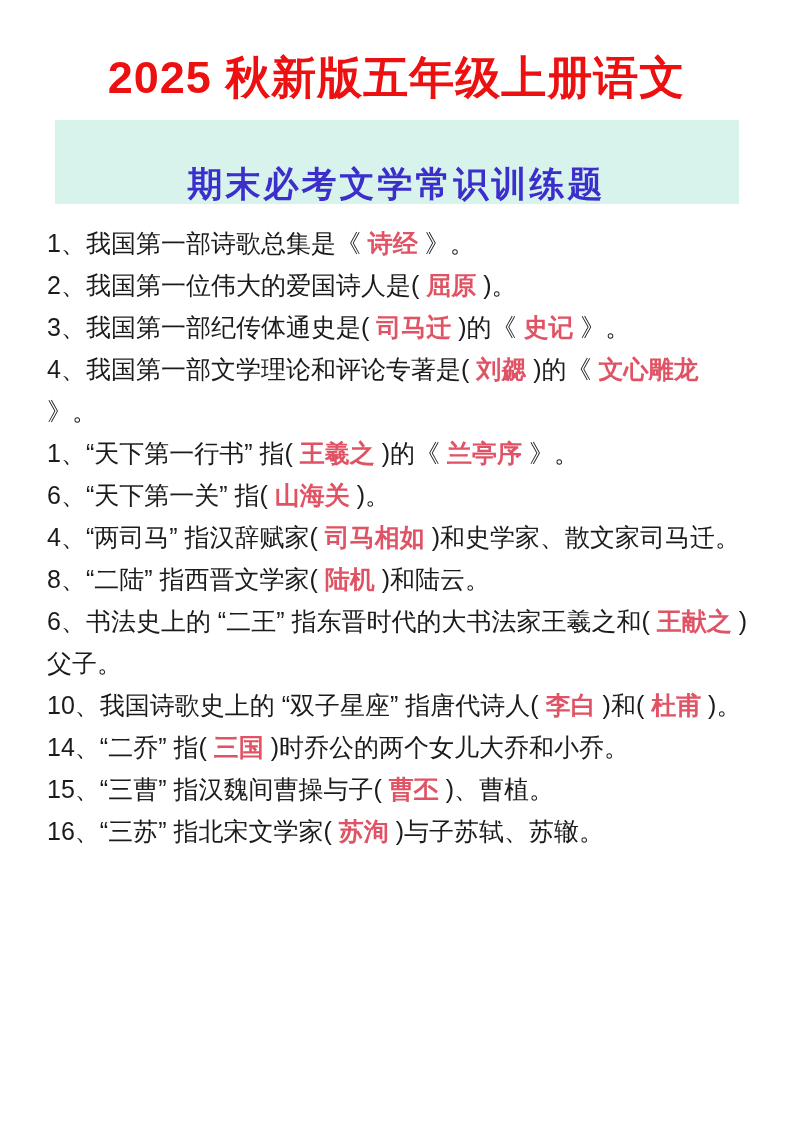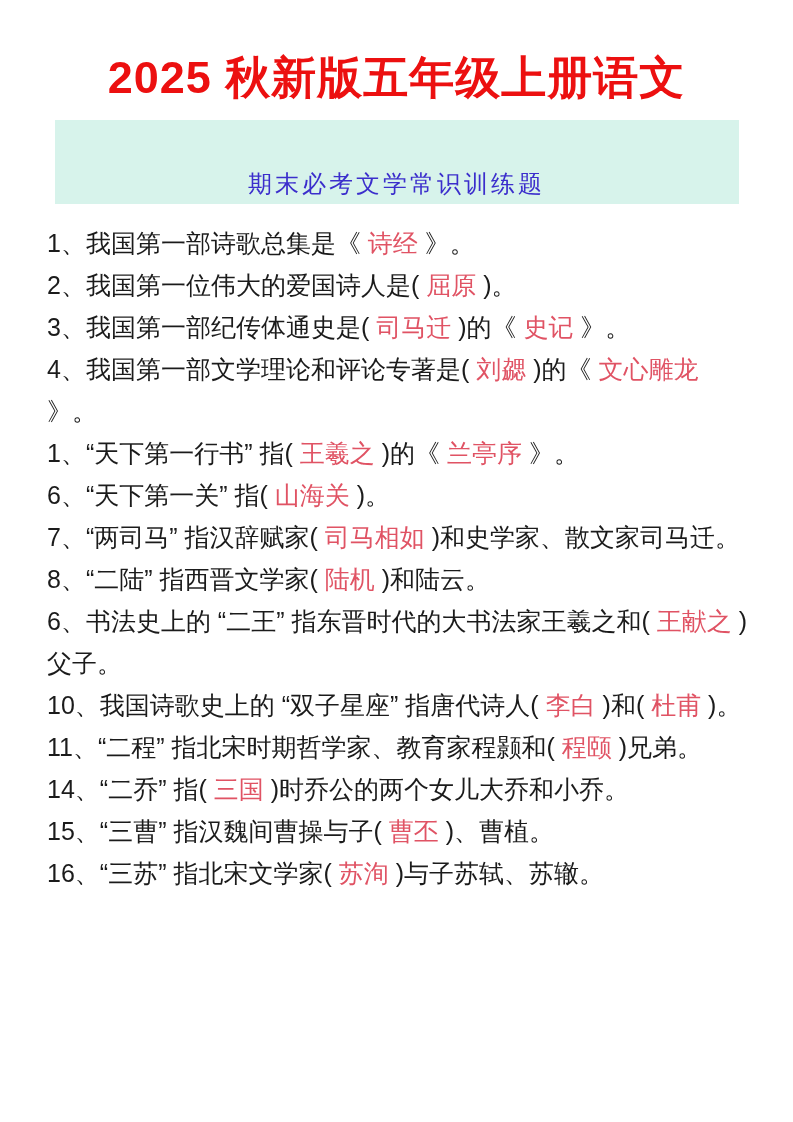--- a/index.html
+++ b/index.html
@@ -35,64 +35,63 @@
   .subtitle-banner {
     width: 684px;
     height: 84px;
     margin: 16px auto 0 auto;
     background: var(--subtitle-bg);
     display: flex;
     align-items: center;
     justify-content: center;
   }
   .subtitle-text {
-    font-size: 24px;
-    font-weight: 400;
+    font-size: 35px;
+    font-weight: 700;
     color: var(--subtitle-blue);
     letter-spacing: 3px;
     white-space: nowrap;
     margin-top: 44px;
   }
   .questions {
     margin-top: 18px;
     padding: 0 46px 0 47px;
   }
   .question {
     font-size: 25px;
     line-height: 42px;
     color: var(--body-black);
     font-weight: 500;
     text-align: left;
     word-break: break-all;
   }
   .answer {
     color: var(--answer-red);
-    font-weight: normal;
+    font-weight: bold;
     margin-top: 39px;
   }
 </style>
 </head>
 <body>
 
 <div class="page">
   <h1 class="main-title">2025 秋新版五年级上册语文</h1>
 
   <div class="subtitle-banner">
     <div class="subtitle-text">期末必考文学常识训练题</div>
   </div>
 
   <div class="questions">
       <p class="question"><span>1、我国第一部诗歌总集是《 </span><span class="answer">诗经</span><span> 》。</span></p>
       <p class="question"><span>2、我国第一位伟大的爱国诗人是( </span><span class="answer">屈原</span><span> )。</span></p>
       <p class="question"><span>3、我国第一部纪传体通史是( </span><span class="answer">司马迁</span><span> )的《 </span><span class="answer">史记</span><span> 》。</span></p>
       <p class="question"><span>4、我国第一部文学理论和评论专著是( </span><span class="answer">刘勰</span><span> )的《 </span><span class="answer">文心雕龙</span><span> 》。</span></p>
       <p class="question"><span>1、“天下第一行书” 指( </span><span class="answer">王羲之</span><span> )的《 </span><span class="answer">兰亭序</span><span> 》。</span></p>
       <p class="question"><span>6、“天下第一关” 指( </span><span class="answer">山海关</span><span> )。</span></p>
-      <p class="question"><span>7、“两司马” 指汉辞赋家( </span><span class="answer">司马相如</span><span> )和史学家、散文家司马迁。</span></p>
+      <p class="question"><span>4、“两司马” 指汉辞赋家( </span><span class="answer">司马相如</span><span> )和史学家、散文家司马迁。</span></p>
       <p class="question"><span>8、“二陆” 指西晋文学家( </span><span class="answer">陆机</span><span> )和陆云。</span></p>
       <p class="question"><span>6、书法史上的 “二王” 指东晋时代的大书法家王羲之和( </span><span class="answer">王献之</span><span> )父子。</span></p>
       <p class="question"><span>10、我国诗歌史上的 “双子星座” 指唐代诗人( </span><span class="answer">李白</span><span> )和( </span><span class="answer">杜甫</span><span> )。</span></p>
-      <p class="question"><span>11、“二程” 指北宋时期哲学家、教育家程颢和( </span><span class="answer">程颐</span><span> )兄弟。</span></p>
       <p class="question"><span>14、“二乔” 指( </span><span class="answer">三国</span><span> )时乔公的两个女儿大乔和小乔。</span></p>
       <p class="question"><span>15、“三曹” 指汉魏间曹操与子( </span><span class="answer">曹丕</span><span> )、曹植。</span></p>
       <p class="question"><span>16、“三苏” 指北宋文学家( </span><span class="answer">苏洵</span><span> )与子苏轼、苏辙。</span></p>
     </div>
 </div>
 
 </body></html>

